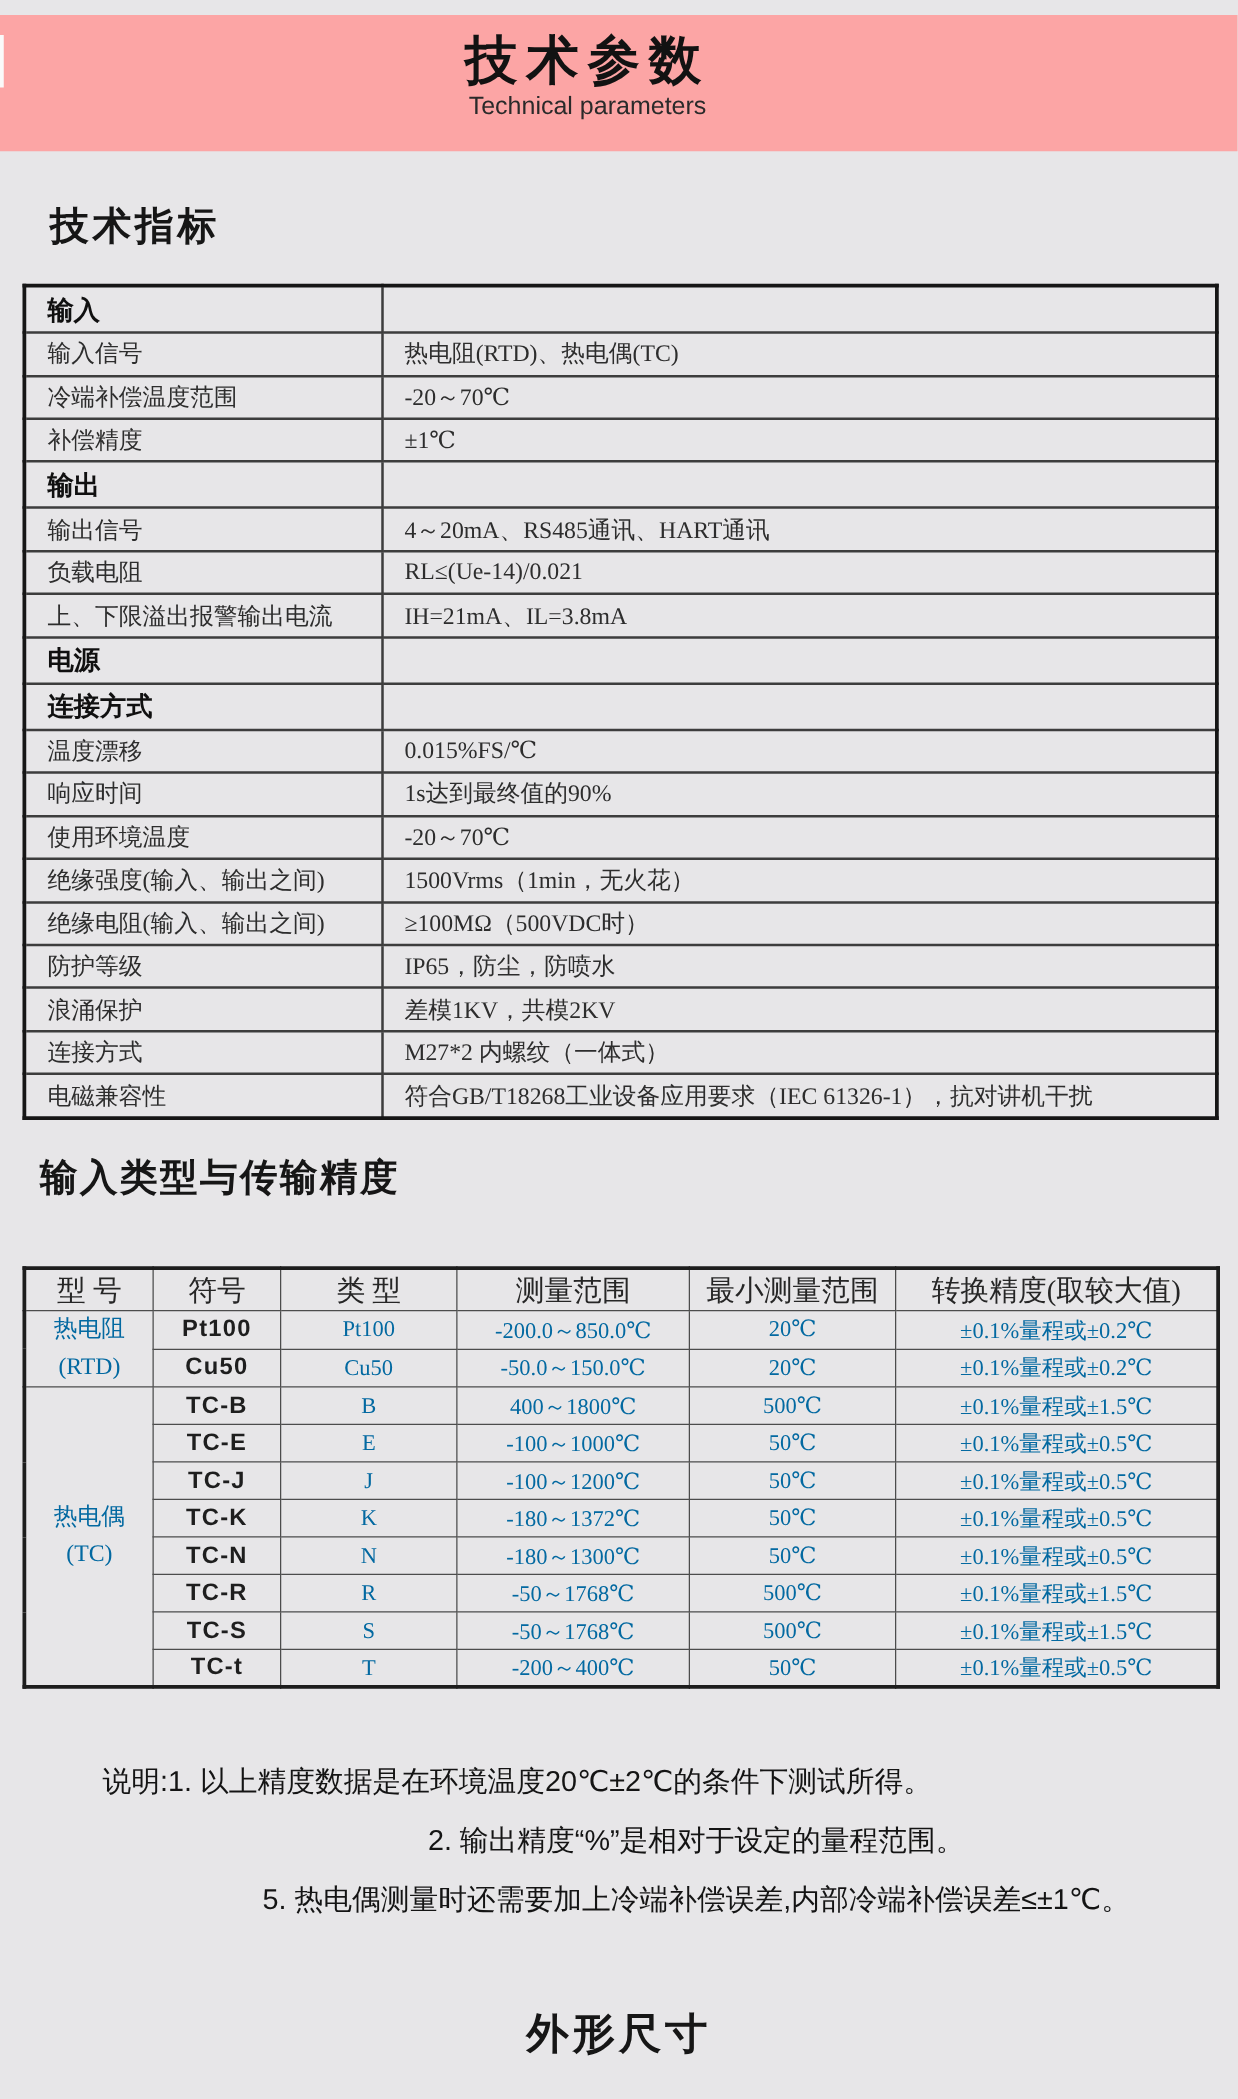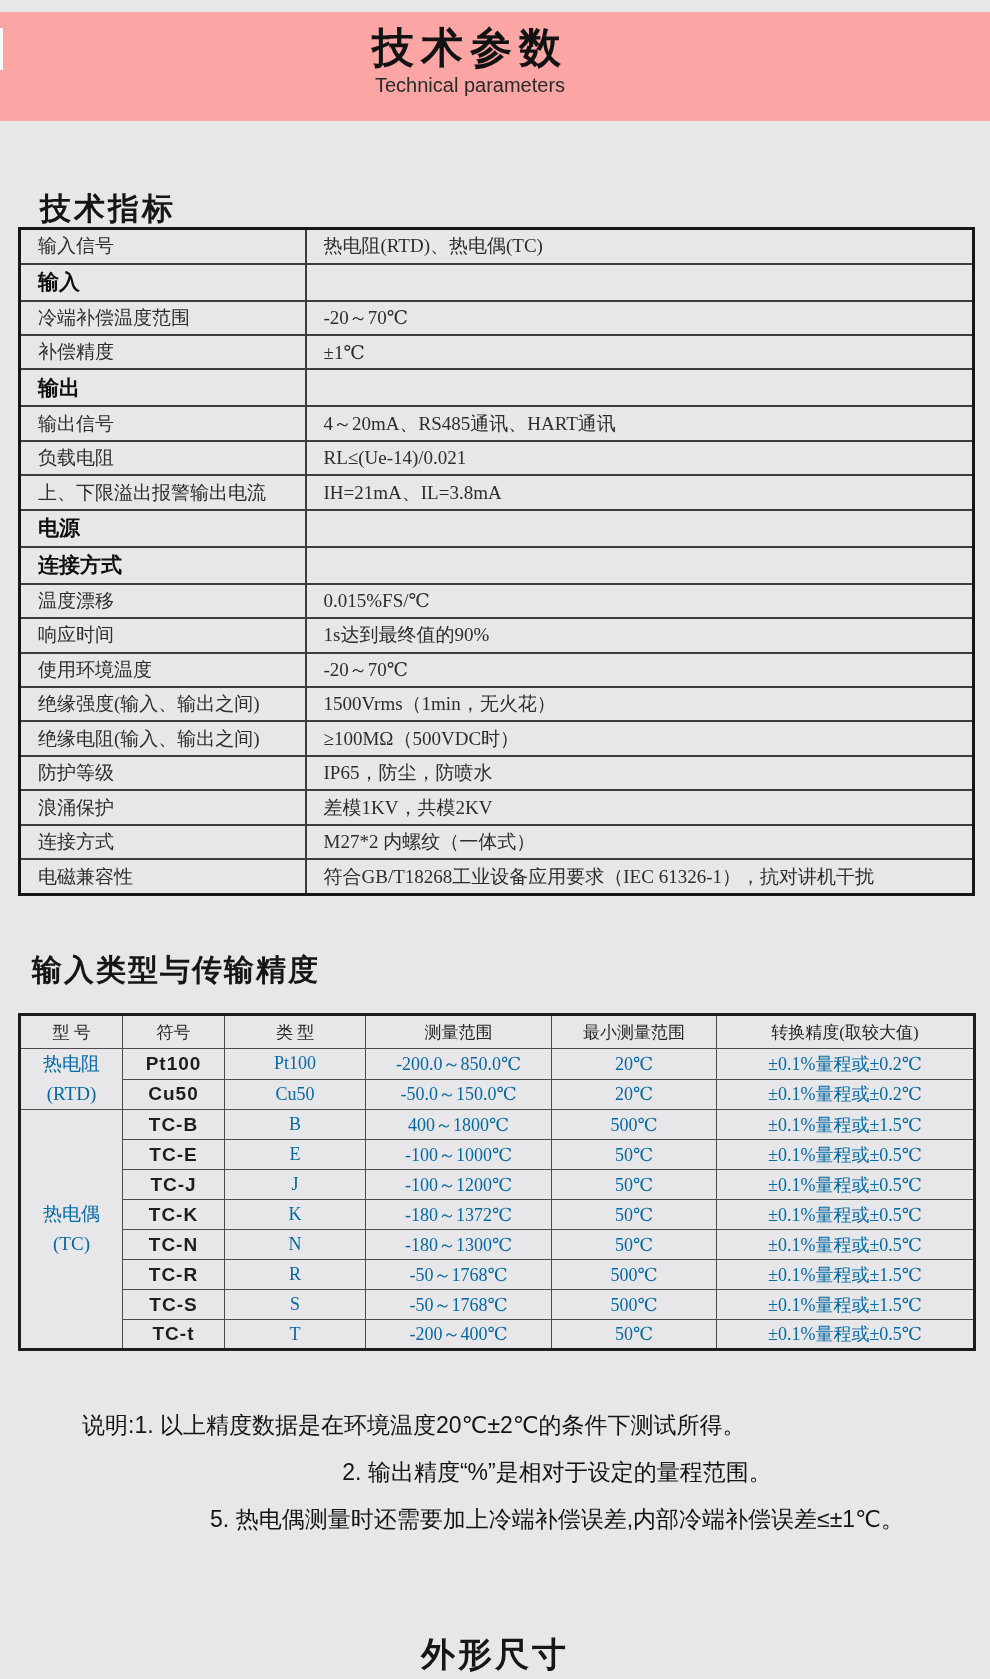--- a/index.html
+++ b/index.html
@@ -22,21 +22,20 @@
   .banner-subtitle{
     font-size:20px;letter-spacing:0px;color:#2a2a2a;line-height:26px;
   }
   .banner-notch{
     position:absolute;left:0;top:16px;width:3px;height:42px;background:#fafafa;
   }
   
   .section-title{
     position:absolute;font-weight:600;color:#161616;
     font-family:"Liberation Sans","DejaVu Sans",sans-serif;
-    margin-top:28px;
   }
   .title-specs{left:40px;top:160px;font-size:31px;letter-spacing:3px;}
   .title-accuracy{left:32px;top:922px;font-size:30px;letter-spacing:2px;}
   .title-footer{
     left:0;top:1604px;width:990px;text-align:center;
     font-size:34px;letter-spacing:3px;font-weight:600;
   }
   
   .spec-table{
     position:absolute;left:18px;top:227px;width:957px;height:669px;
@@ -66,21 +65,21 @@
     border:3px solid #1d1d1d;
   }
   .acc-table th,.acc-table td{
     border:1.5px solid #4c4c4c;
     text-align:center;vertical-align:middle;white-space:nowrap;overflow:hidden;
     font-family:"Liberation Serif","DejaVu Serif",serif;
     color:#0369a1;padding:0;
   }
   .acc-table thead tr{height:34px;}
   .acc-table tbody tr{height:30px;}
-  .acc-table th{font-size:17px;font-weight:normal;color:#262626;}
+  .acc-table th{font-size:23px;font-weight:normal;color:#262626;}
   .acc-table td{font-size:18px;}
   .acc-table td.sym{
     font-family:"Liberation Sans","DejaVu Sans",sans-serif;
     font-weight:bold;font-size:19px;color:#1e1e1e;letter-spacing:1px;
   }
   .acc-table td.model{font-size:19px;}
   .acc-table td.model div{line-height:30px;}
   
   .notes{
     position:absolute;left:38px;top:1402px;width:920px;
@@ -103,26 +102,26 @@
 
 <div class="section-title title-specs">技术指标</div>
 
 <table class="spec-table">
   <colgroup>
       <col style="width:286px">
       <col>
     </colgroup>
   <tbody>
     <tr>
+        <td class="sec">输入</td>
+        <td class="val"></td>
+      </tr>
+    <tr>
         <td class="lbl">输入信号</td>
         <td class="val">热电阻(RTD)、热电偶(TC)</td>
-      </tr>
-    <tr>
-        <td class="sec">输入</td>
-        <td class="val"></td>
       </tr>
     <tr>
         <td class="lbl">冷端补偿温度范围</td>
         <td class="val">-20～70℃</td>
       </tr>
     <tr>
         <td class="lbl">补偿精度</td>
         <td class="val">±1℃</td>
       </tr>
     <tr>

